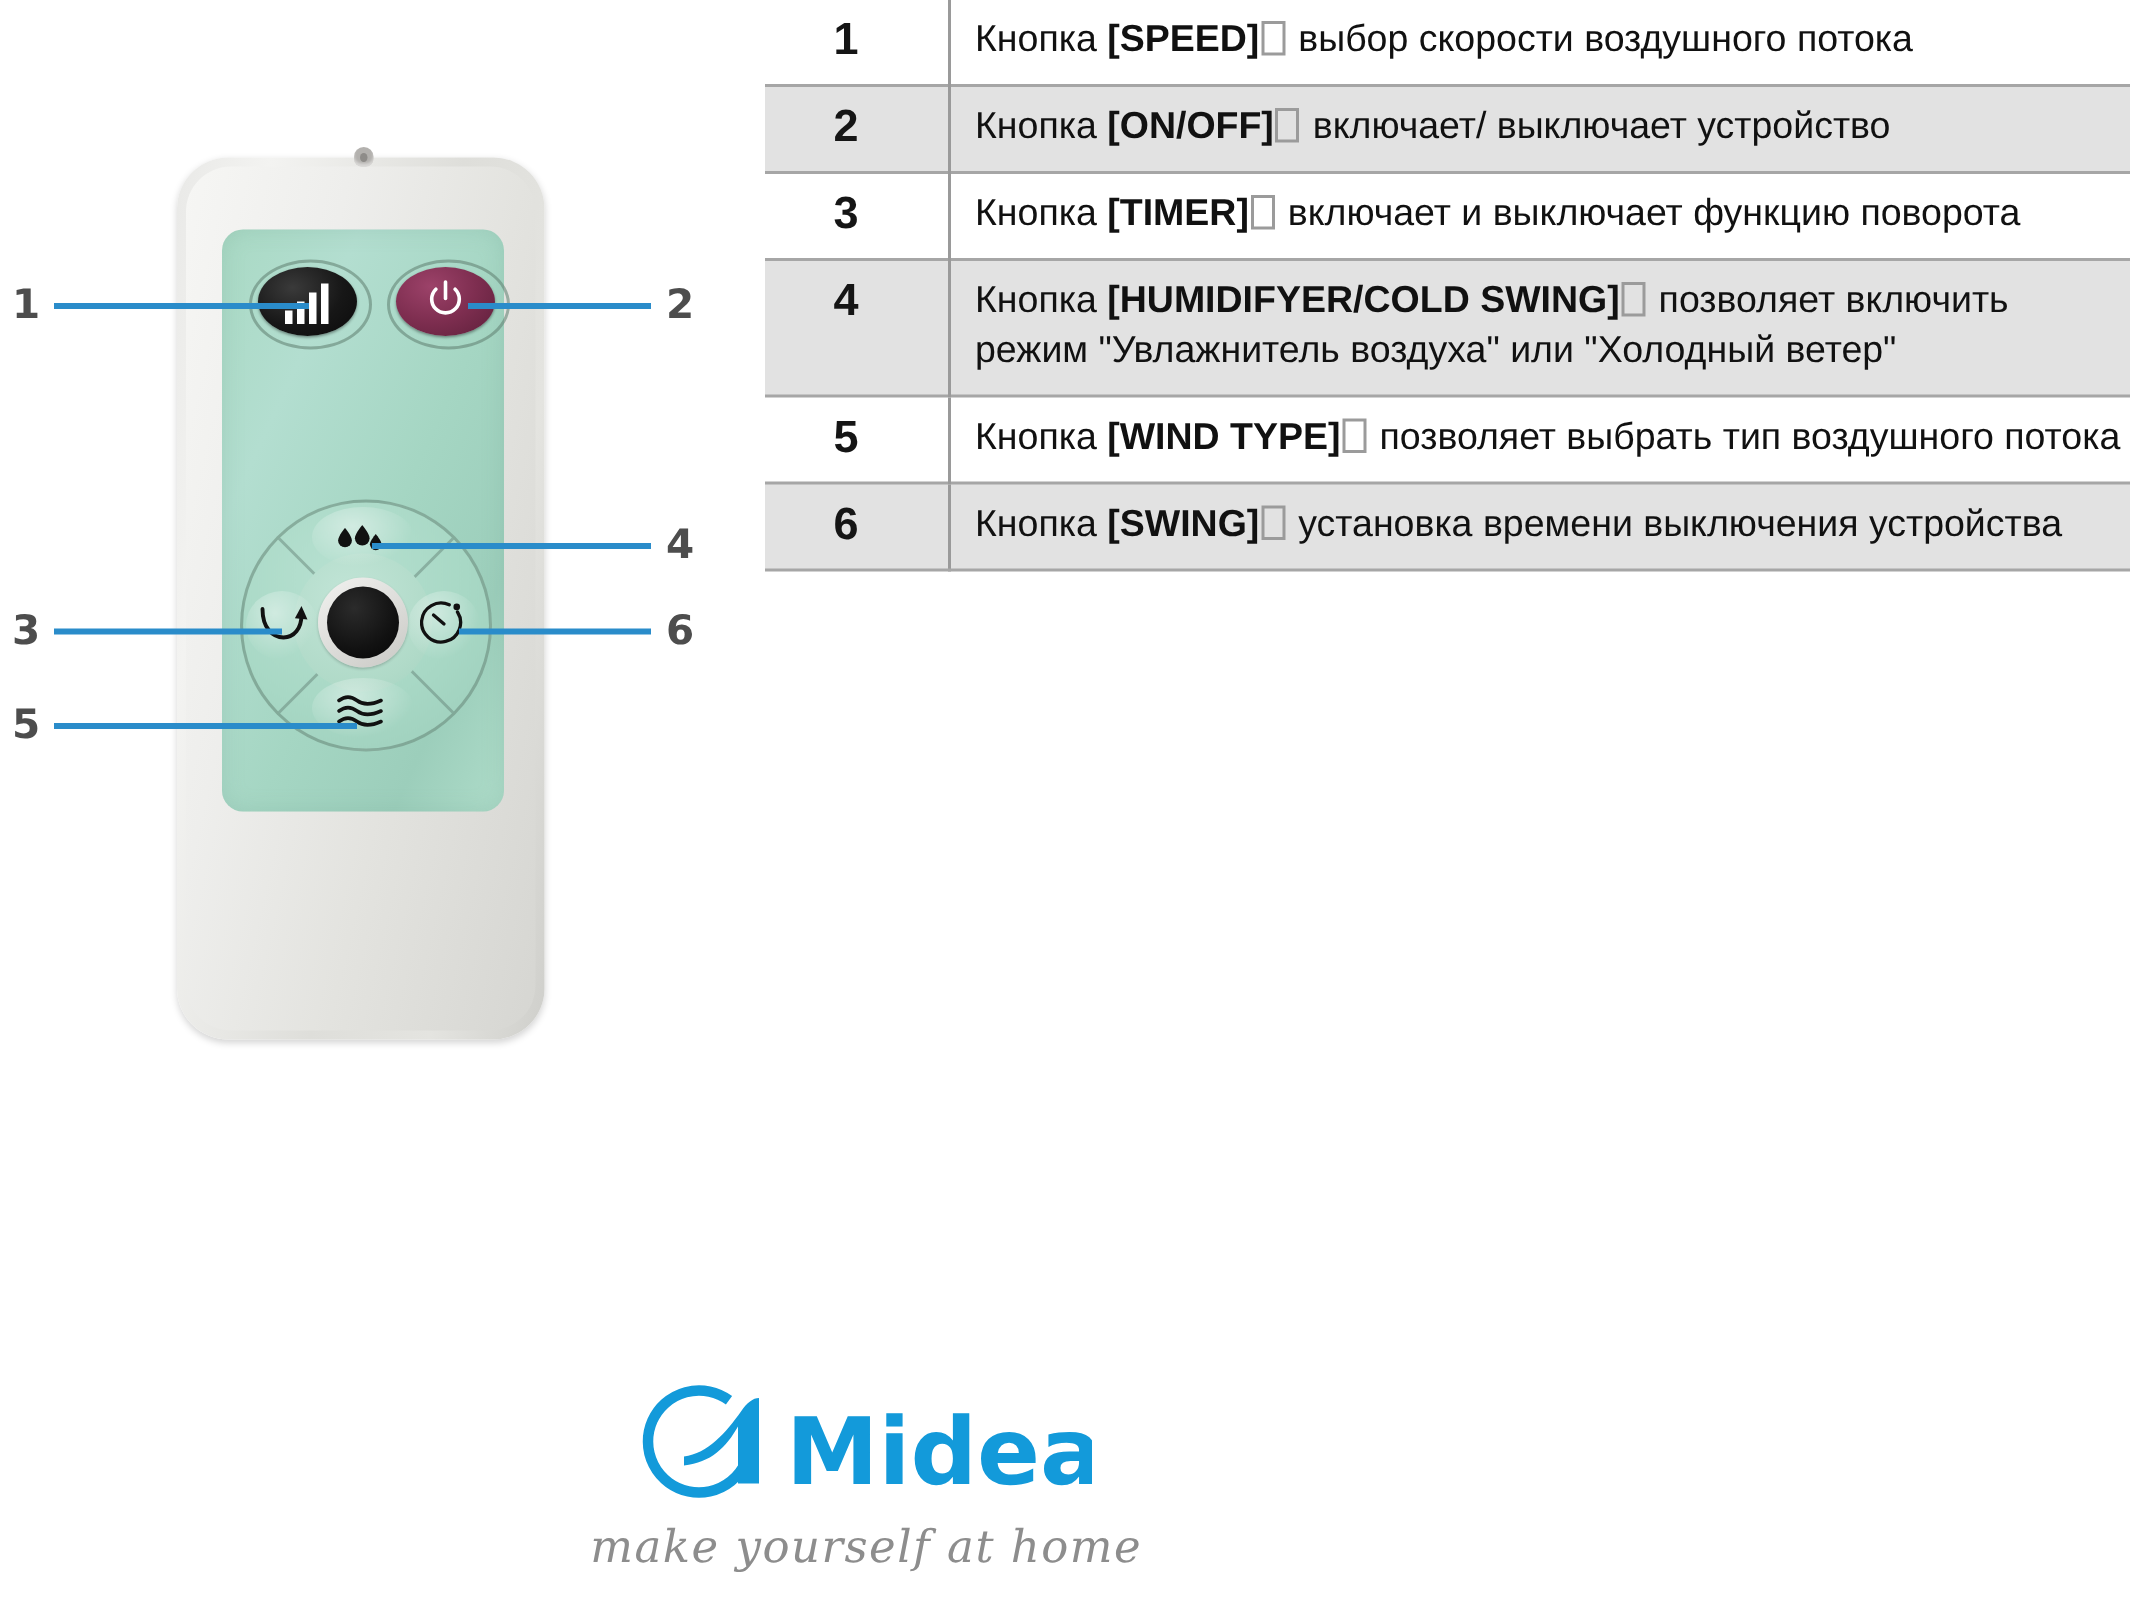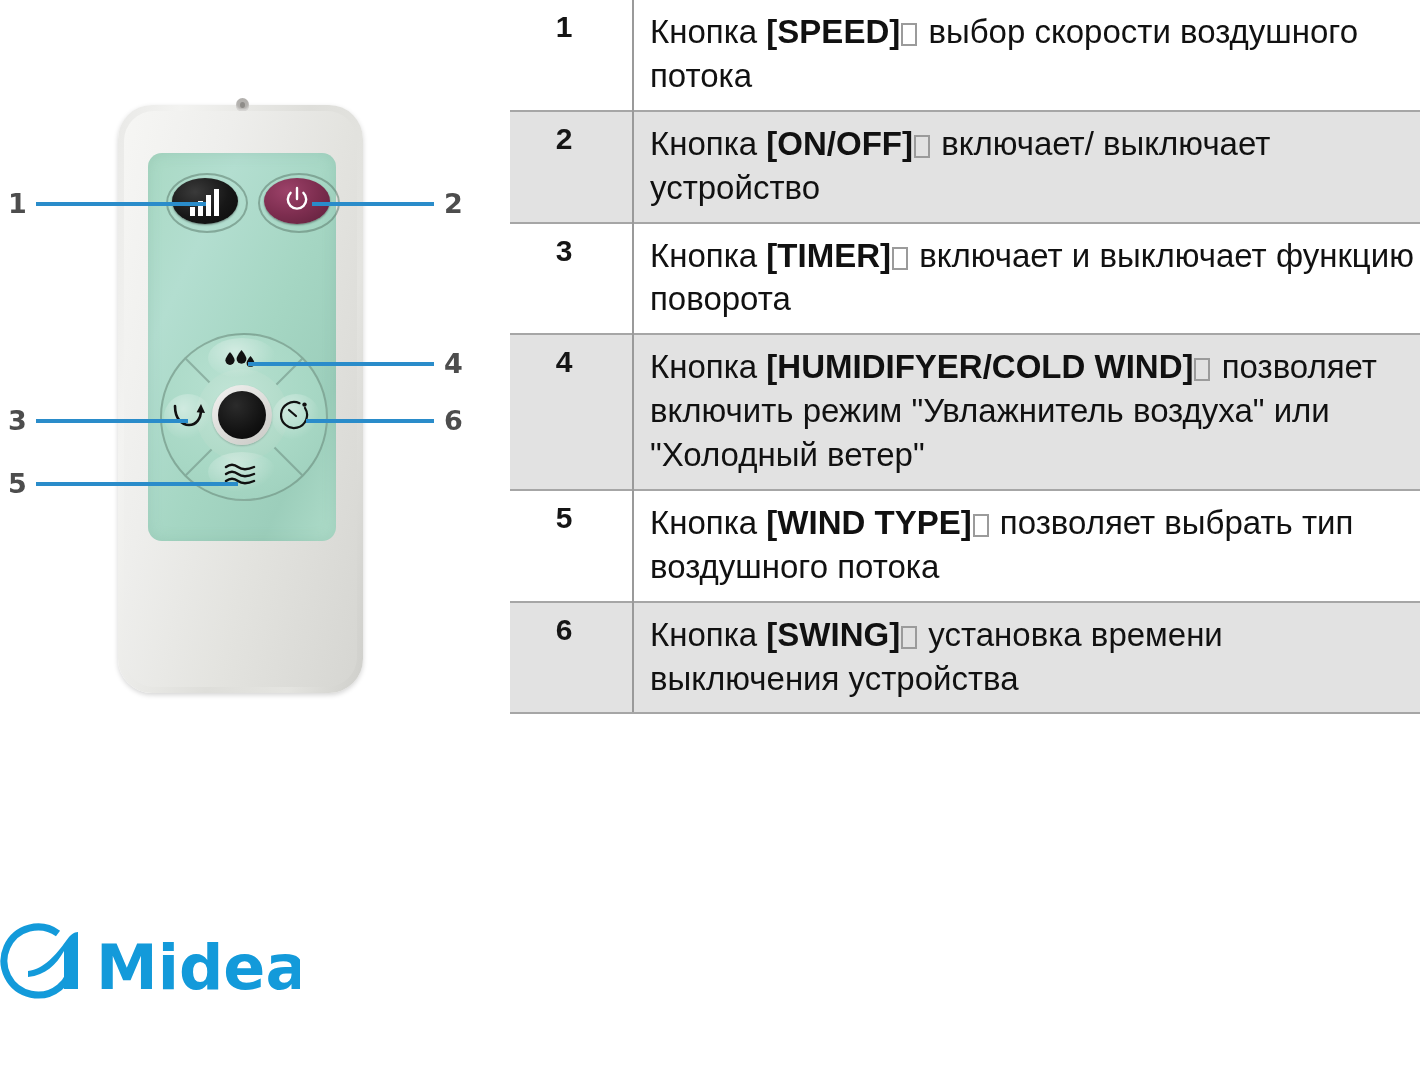--- a/index.html
+++ b/index.html
@@ -234,21 +234,21 @@
     font-size: 30px;
     font-weight: 700;
     color: #151515;
     border-right: 2px solid #9a9a9a;
     padding-right: 14px;
     font-family: "Liberation Sans", sans-serif;
   }
   #spec-table td.desc {
     padding-left: 16px;
     padding-right: 6px;
-    font-size: 33px;
+    font-size: 25px;
     line-height: 1.33;
     color: #111111;
     font-family: "Liberation Sans", sans-serif;
   }
   #spec-table tr.rowline td { border-top: 2px solid #a6a6a6; }
   #spec-table tr.lastline td { border-bottom: 2px solid #a6a6a6; }
   .kbd { font-weight: 700; }
   .tofu {
     display: inline-block;
     width: 16px;
@@ -258,20 +258,21 @@
     margin: 0 2px 0 1px;
     box-sizing: border-box;
   }
 
   
   #logo-block {
     position: absolute;
     left: 0;
     top: 915px;
     width: 1155px;
+    text-align: center;
   }
   #logo-mark { display: inline-block; }
   #tagline {
     margin-top: 2px;
     font-family: "DejaVu Serif", serif;
     font-style: italic;
     font-size: 30px;
     color: #8d8d8d;
     letter-spacing: 1px;
   }
@@ -371,34 +372,35 @@
       <td class="desc"><span>Кнопка </span><span class="kbd">[ON/OFF]</span><span class="tofu"></span><span> включает/ выключает устройство</span></td>
     </tr>
 
     <tr class="rowline">
       <td class="num">3</td>
       <td class="desc"><span>Кнопка </span><span class="kbd">[TIMER]</span><span class="tofu"></span><span> включает и выключает функцию поворота</span></td>
     </tr>
 
     <tr class="alt rowline">
       <td class="num">4</td>
-      <td class="desc"><span>Кнопка </span><span class="kbd">[HUMIDIFYER/COLD WIND]</span><span class="tofu"></span><span> позволяет включить режим "Увлажнитель воздуха" или "Холодный ветер"</span></td>
+      <td class="desc"><span>Кнопка </span><span class="kbd">[HUMIDIFYER/COLD SWING]</span><span class="tofu"></span><span> позволяет включить режим "Увлажнитель воздуха" или "Холодный ветер"</span></td>
     </tr>
 
     <tr class="rowline">
       <td class="num">5</td>
       <td class="desc"><span>Кнопка </span><span class="kbd">[WIND TYPE]</span><span class="tofu"></span><span> позволяет выбрать тип воздушного потока</span></td>
     </tr>
 
     <tr class="alt rowline lastline">
       <td class="num">6</td>
       <td class="desc"><span>Кнопка </span><span class="kbd">[SWING]</span><span class="tofu"></span><span> установка времени выключения устройства</span></td>
     </tr>
   </tbody>
 </table>
 
 <div id="logo-block">
   <svg id="logo-mark" width="300" height="92" viewBox="0 0 300 92">
     <path d="M72 46 A34 34 0 1 1 58 18.5" fill="none" stroke="#139ada" stroke-width="7"></path>
     <path d="M28 56 C44 54 56 40 66 26 C70 20 74 17 78 17 L78 74 L64 74 L64 36 C56 50 46 60 28 62 Z" fill="#139ada"></path>
     <text x="96" y="74" font-family="DejaVu Sans, sans-serif" font-size="62" font-weight="700" fill="#139ada">Midea</text>
   </svg>
+  <div id="tagline">make yourself at home</div>
 </div>
 
 </body></html>

